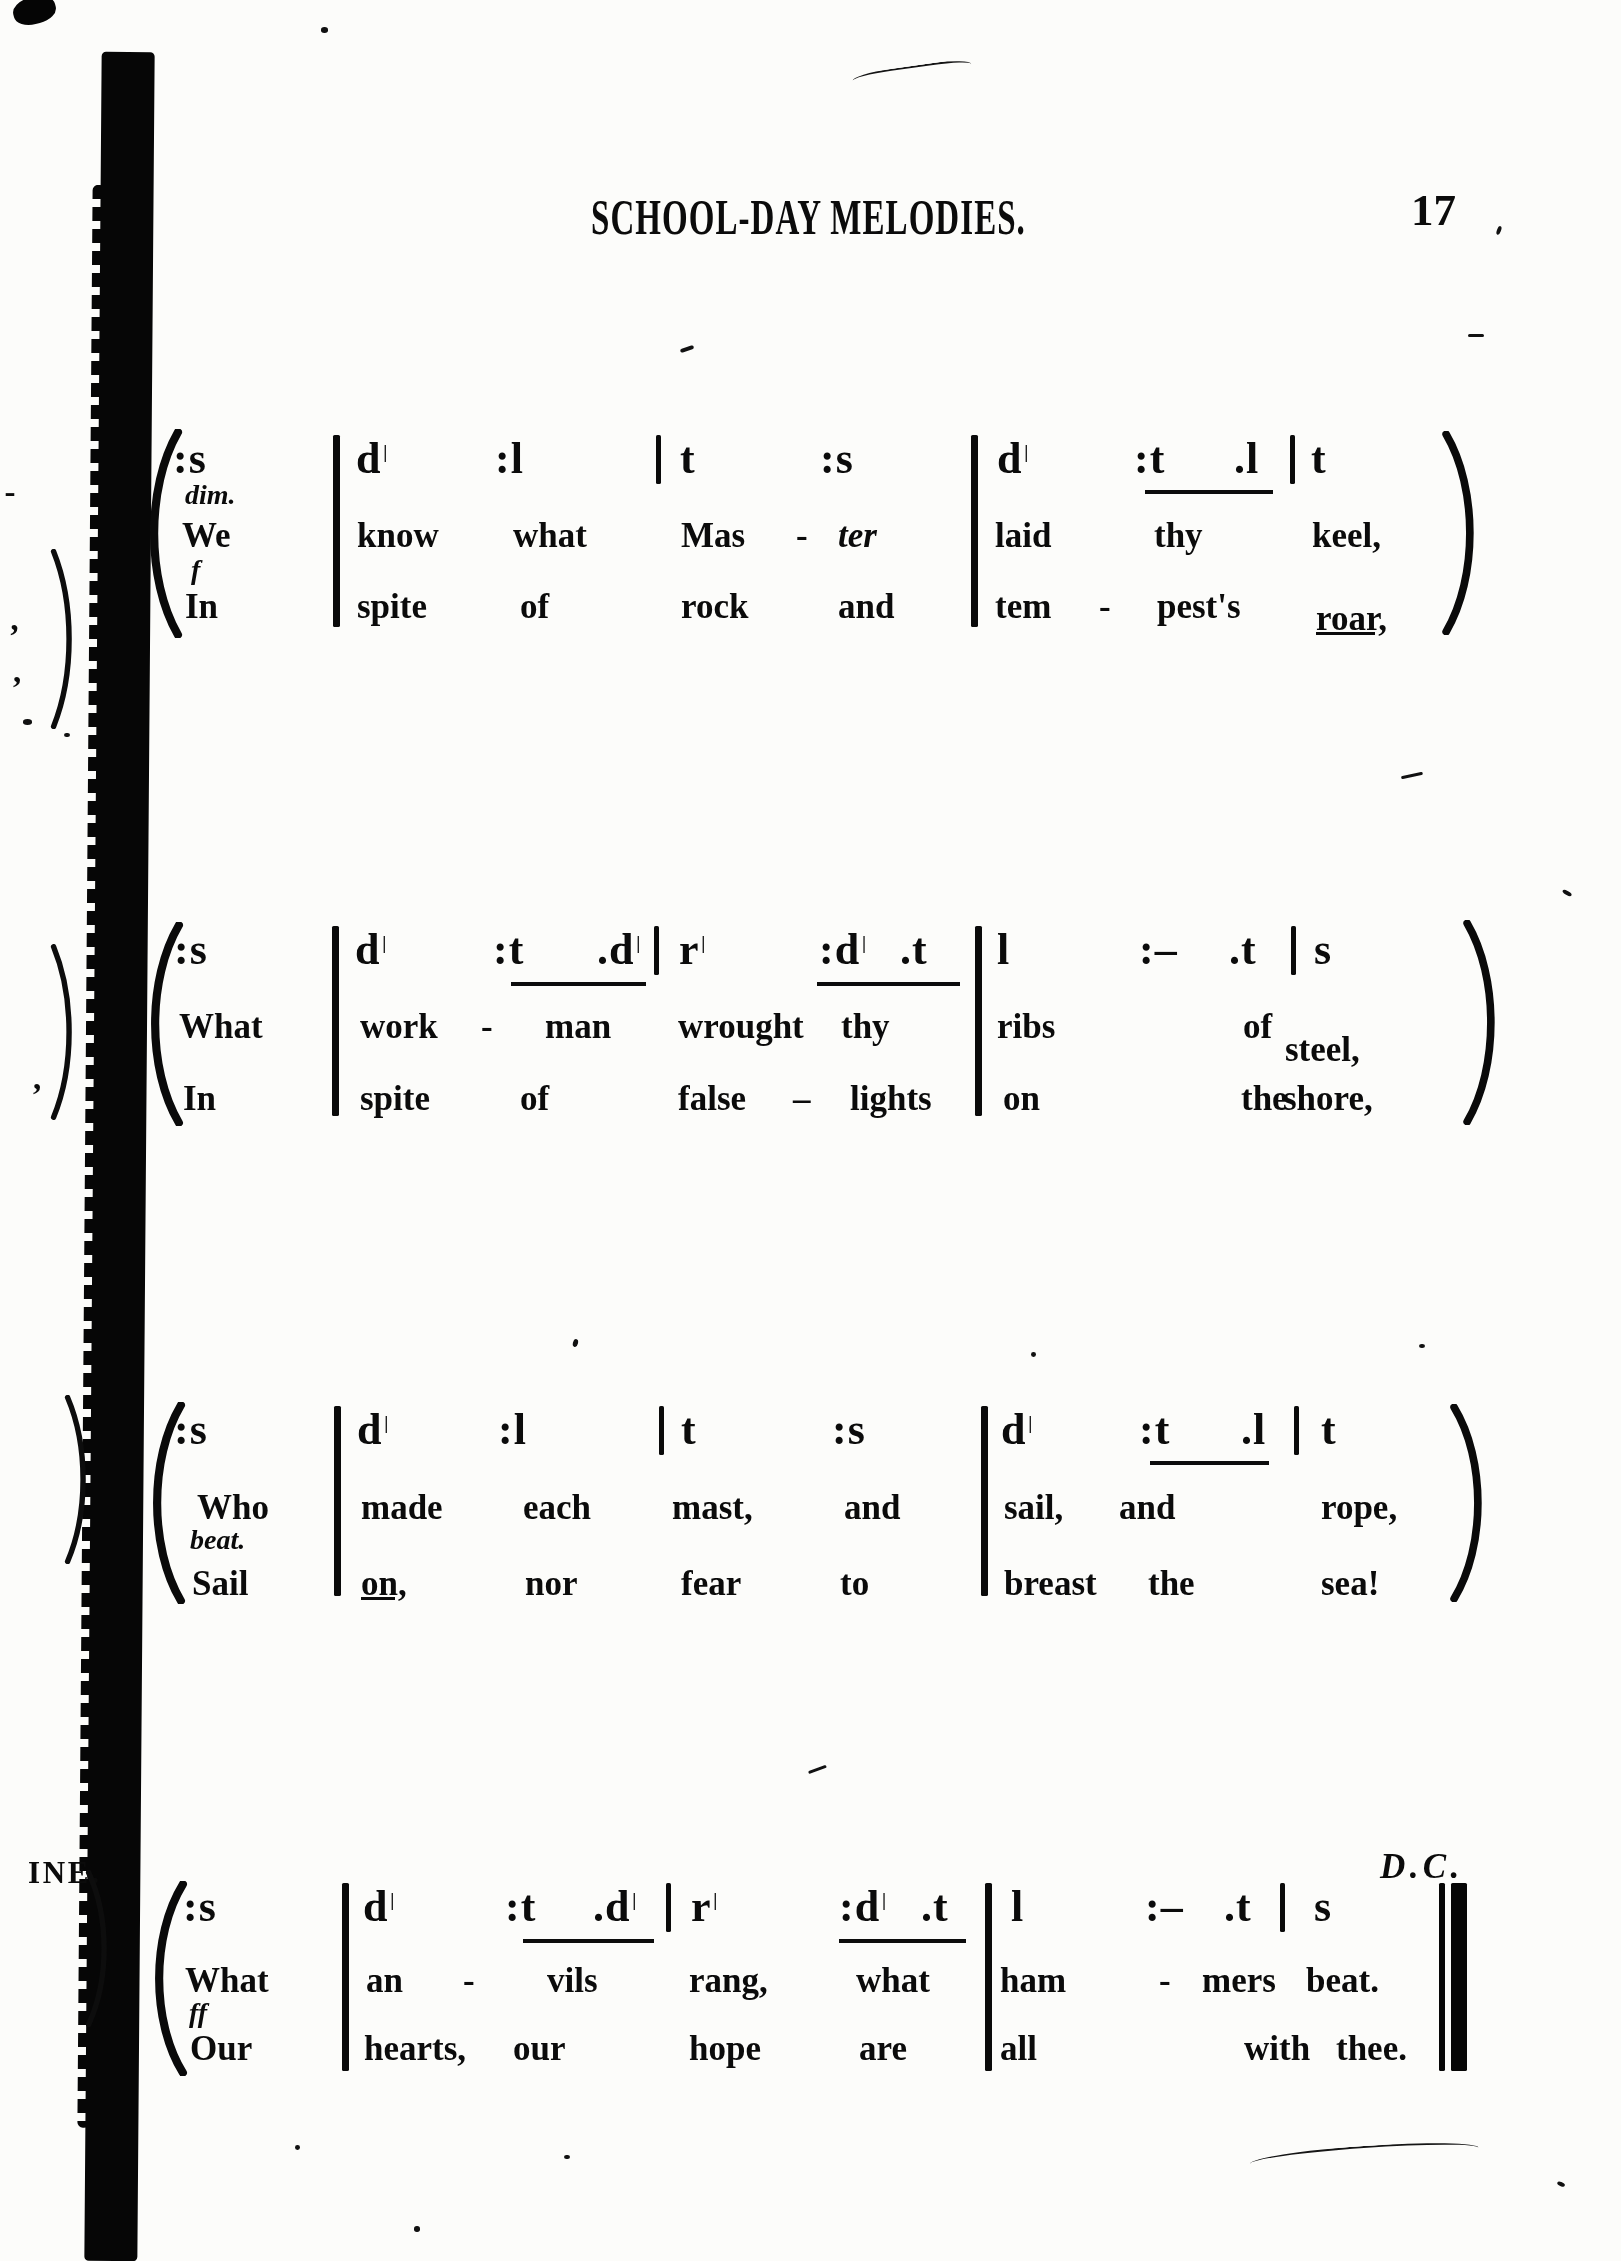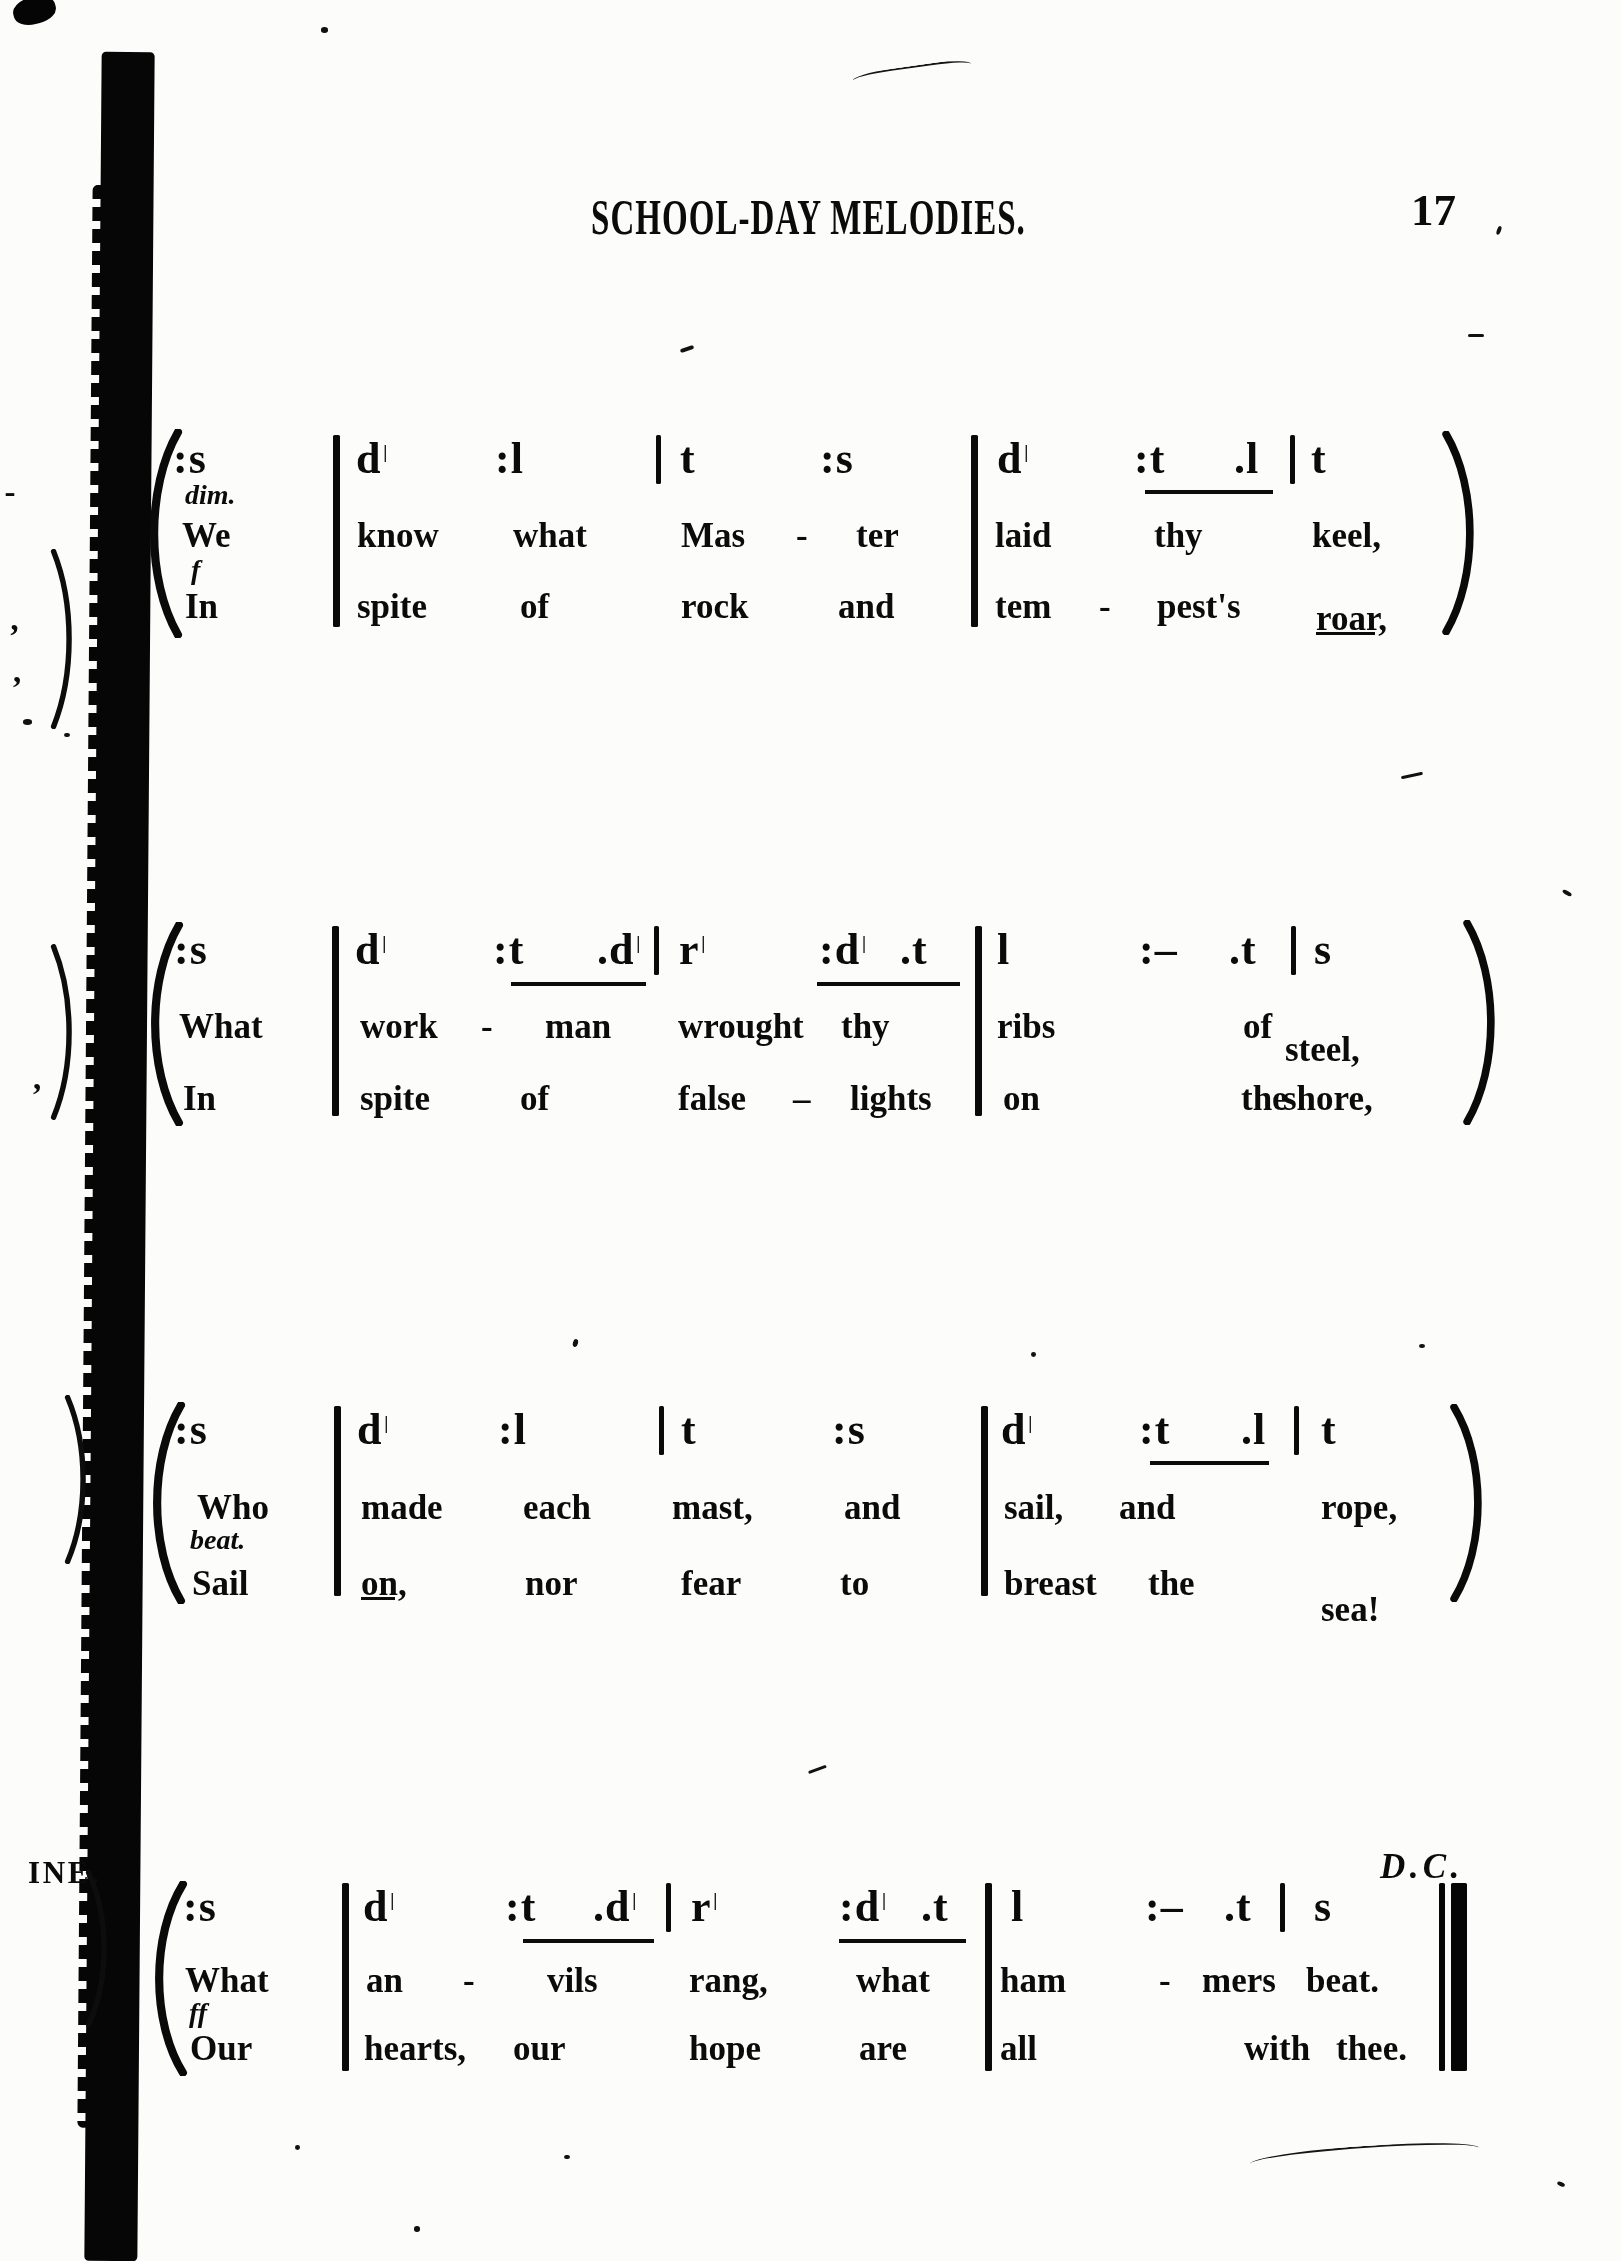--- a/index.html
+++ b/index.html
@@ -61,21 +61,21 @@
       <div class="note" style="left: 1134px; top: 437px;">:t</div>
       <div class="note" style="left: 1234px; top: 437px;">.l</div>
       <div class="bar short" style="left: 1290px; top: 435px; height: 49px;"></div>
       <div class="note" style="left: 1311px; top: 437px;">t</div>
       <div class="ul" style="left: 1145px; top: 490px; width: 128px;"></div>
       <div class="lyric" style="left: 182px; top: 518px;">We</div>
       <div class="lyric" style="left: 357px; top: 518px;">know</div>
       <div class="lyric" style="left: 513px; top: 518px;">what</div>
       <div class="lyric" style="left: 681px; top: 518px;">Mas</div>
       <div class="lyric" style="left: 796px; top: 518px;">-</div>
-      <div class="lyric" style="left: 856px; top: 518px;">ter</div>
+      <div class="lyric" style="left: 838px; top: 518px; font-style: italic;">ter</div>
       <div class="lyric" style="left: 995px; top: 518px;">laid</div>
       <div class="lyric" style="left: 1154px; top: 518px;">thy</div>
       <div class="lyric" style="left: 1312px; top: 518px;">keel,</div>
       <div class="lyric" style="left: 185px; top: 589px;">In</div>
       <div class="lyric" style="left: 357px; top: 589px;">spite</div>
       <div class="lyric" style="left: 520px; top: 589px;">of</div>
       <div class="lyric" style="left: 681px; top: 589px;">rock</div>
       <div class="lyric" style="left: 838px; top: 589px;">and</div>
       <div class="lyric" style="left: 995px; top: 589px;">tem</div>
       <div class="lyric" style="left: 1099px; top: 589px;">-</div>
@@ -162,21 +162,21 @@
       <div class="lyric" style="left: 1004px; top: 1490px;">sail,</div>
       <div class="lyric" style="left: 1119px; top: 1490px;">and</div>
       <div class="lyric" style="left: 1321px; top: 1490px;">rope,</div>
       <div class="lyric" style="left: 192px; top: 1566px;">Sail</div>
       <div class="lyric" style="left: 361px; top: 1566px; text-decoration: underline;">on,</div>
       <div class="lyric" style="left: 525px; top: 1566px;">nor</div>
       <div class="lyric" style="left: 681px; top: 1566px;">fear</div>
       <div class="lyric" style="left: 840px; top: 1566px;">to</div>
       <div class="lyric" style="left: 1004px; top: 1566px;">breast</div>
       <div class="lyric" style="left: 1148px; top: 1566px;">the</div>
-      <div class="lyric" style="left: 1321px; top: 1566px; margin-top: 26px;">sea!</div>
+      <div class="lyric" style="left: 1321px; top: 1566px;">sea!</div>
       <div class="dyn" style="left: 190px; top: 1526px;">beat.</div>
       <svg class="brace" style="position:absolute;left:137px;top:1402px" width="55" height="202" viewBox="0 0 100 370">
      <path d="M80,6 C22,103.60000000000001 22,266.4 80,364" fill="none" stroke="#0a0a0a" stroke-width="15" stroke-linecap="round"></path>
       </svg>
       <svg class="brace" style="position:absolute;left:1443px;top:1404px" width="55" height="198" viewBox="0 0 100 362">
      <path d="M20,6 C78,101.36000000000001 78,260.64 20,356" fill="none" stroke="#0a0a0a" stroke-width="14" stroke-linecap="round"></path>
       </svg>
       <svg class="marc" style="left:60px;top:1395px;position:absolute" width="38" height="169" viewBox="0 0 70 310">
          <path d="M14,4 C52,93 52,217 14,306" fill="none" stroke="#0d0d0d" stroke-width="10" stroke-linecap="round"></path>
       </svg>

